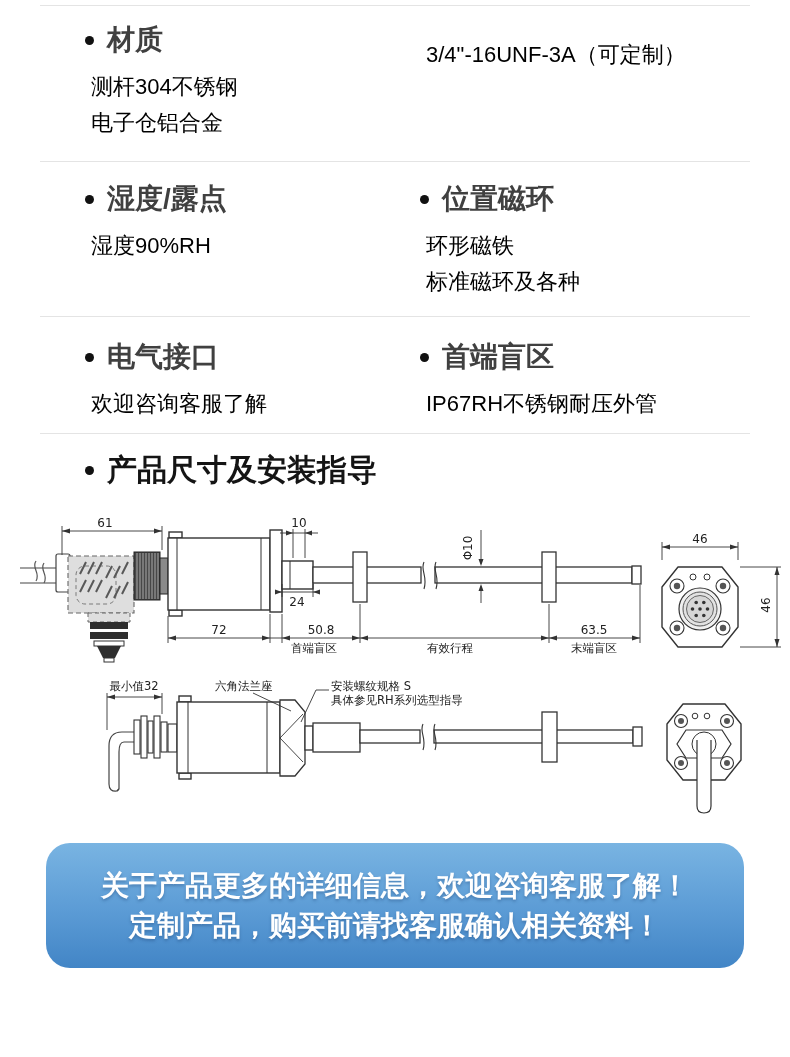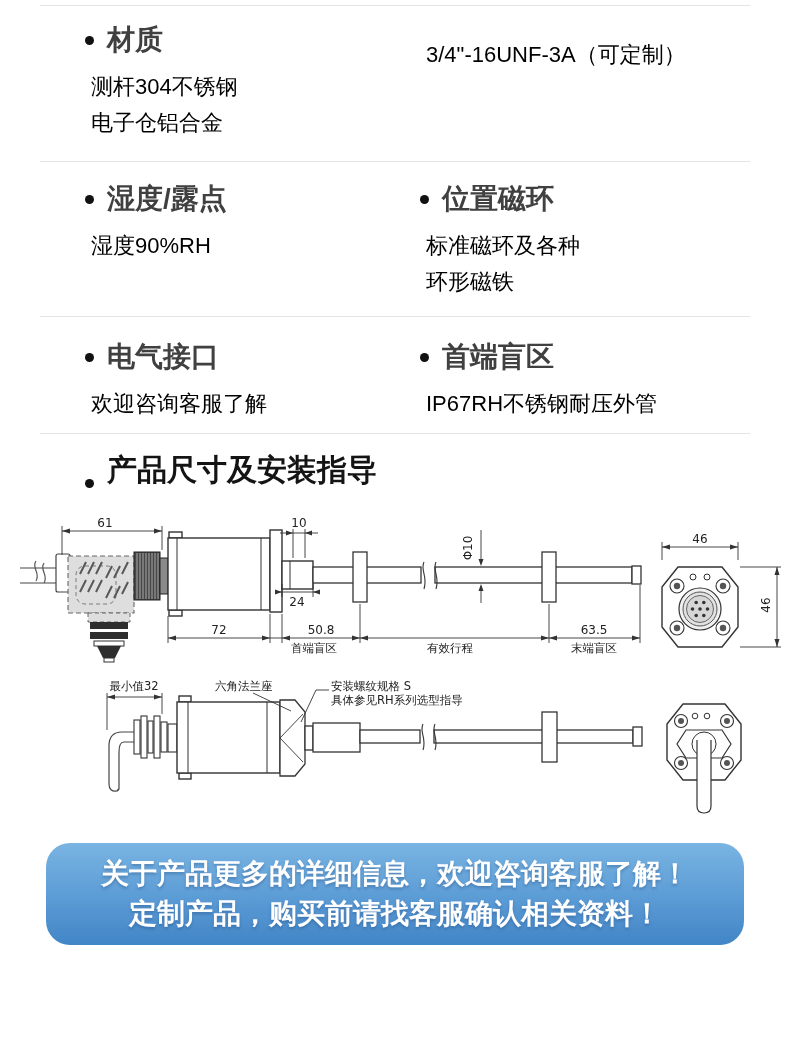--- a/index.html
+++ b/index.html
@@ -11,31 +11,31 @@
   .d1{top:5px}.d2{top:161px}.d3{top:316px}.d4{top:433px}
 
   .spec-row{position:absolute;left:0;right:0;display:grid;grid-template-columns:335px 1fr;padding-left:85px;}
   .r1{top:24px}.r2{top:183px}.r3{top:341px}
 
   .spec-title-row{display:flex;align-items:center;gap:13px;}
   .bullet{width:9px;height:9px;border-radius:50%;background:#111;flex:0 0 auto;}
   .spec-title{font-size:28px;font-weight:700;color:#404040;line-height:32px;}
   .spec-body{margin:13px 0 0 6px;font-size:22px;color:#000000;line-height:36px;font-weight:400;}
 
-  .section-head{position:absolute;top:452px;left:85px;display:flex;align-items:flex-end;gap:13px;}
+  .section-head{position:absolute;top:452px;left:85px;display:flex;align-items:center;gap:13px;}
   .section-title{font-size:30px;font-weight:700;color:#141414;line-height:36px;}
 
   .drawing{position:absolute;left:0;}
   .dw1{top:500px}.dw2{top:660px}
   svg text{font-family:"DejaVu Sans","Liberation Sans",sans-serif;fill:#222;}
   .dimtxt{font-size:12px;}
   .cntxt{font-size:11.5px;}
 
   .notice{
-    position:absolute;top:843px;left:46px;width:698px;height:102px;border-radius:24px;
+    position:absolute;top:843px;left:46px;width:698px;height:125px;border-radius:24px;
     background:linear-gradient(180deg,#79b4e2 0%,#5b9bd5 55%,#4285c6 100%);
     display:flex;flex-direction:column;align-items:center;justify-content:center;
   }
   .notice-line{color:#fff;font-size:28px;font-weight:700;line-height:40px;text-shadow:0 2px 3px rgba(25,60,110,.35);}
 </style>
 </head>
 <body>
 
 <div class="divider d1"></div>
 <div class="divider d2"></div>
@@ -69,22 +69,22 @@
     <div class="spec-body">
       <div>湿度90%RH</div>
     </div>
   </div>
   <div>
     <div class="spec-title-row">
       <span class="bullet"></span>
       <span class="spec-title">位置磁环</span>
     </div>
     <div class="spec-body">
+      <div>环形磁铁</div>
       <div>标准磁环及各种</div>
-      <div>环形磁铁</div>
     </div>
   </div>
 </div>
 
 <div class="spec-row r3">
   <div>
     <div class="spec-title-row">
       <span class="bullet"></span>
       <span class="spec-title">电气接口</span>
     </div>

